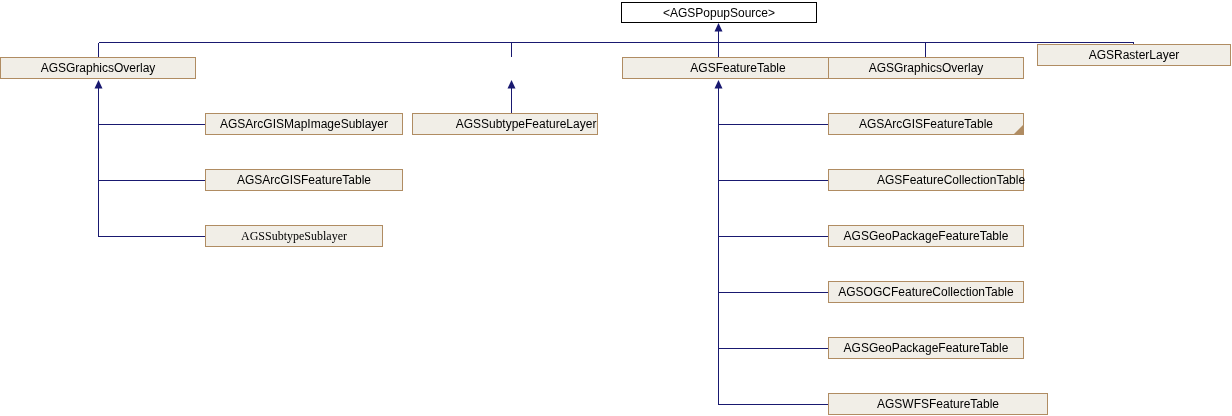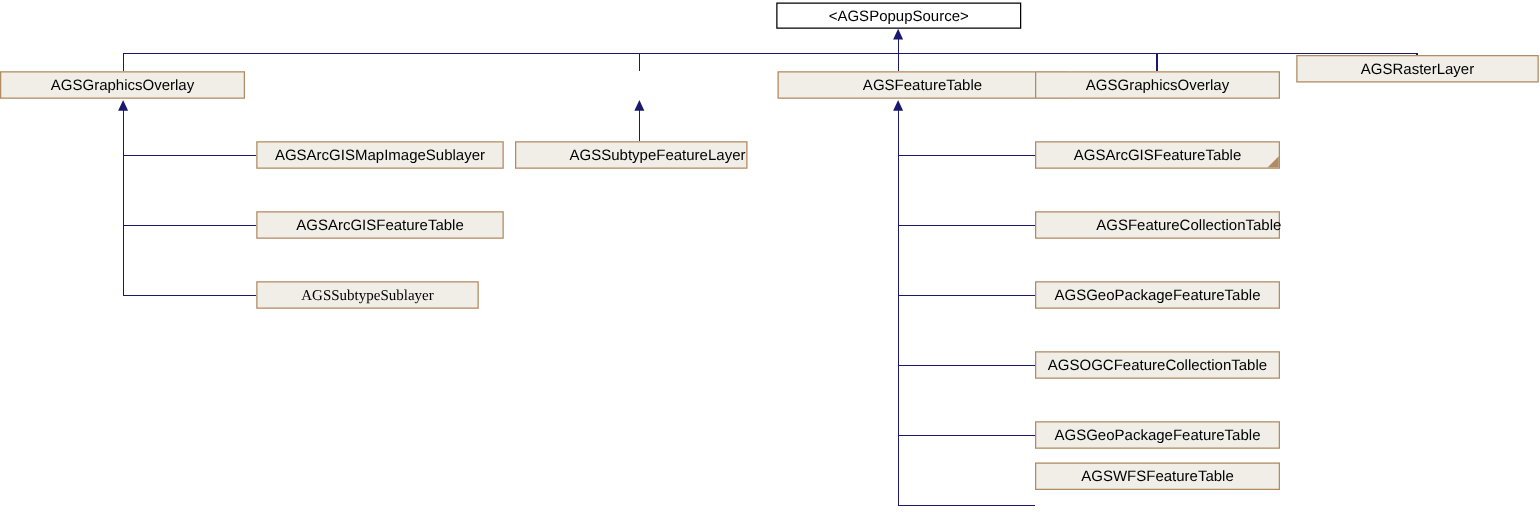--- a/index.html
+++ b/index.html
@@ -108,15 +108,15 @@
   </div>
 
   <div class="node" style="left:828px; top:169px; width:196px;padding-left:48px;">AGSFeatureCollectionTable</div>
 
   <div class="node" style="left:828px; top:281px; width:196px;">AGSOGCFeatureCollectionTable</div>
 
   <div class="node" style="left:828px; top:225px; width:196px;">AGSGeoPackageFeatureTable</div>
 
   <div class="node" style="left:828px; top:337px; width:196px;">AGSGeoPackageFeatureTable</div>
 
-  <div class="node" style="left:828px; top:370px; width:196px;">AGSWFSFeatureTable</div>
+  <div class="node" style="left:828px; top:393px; width:220px;">AGSWFSFeatureTable</div>
 
 </div>
 
 </body></html>

